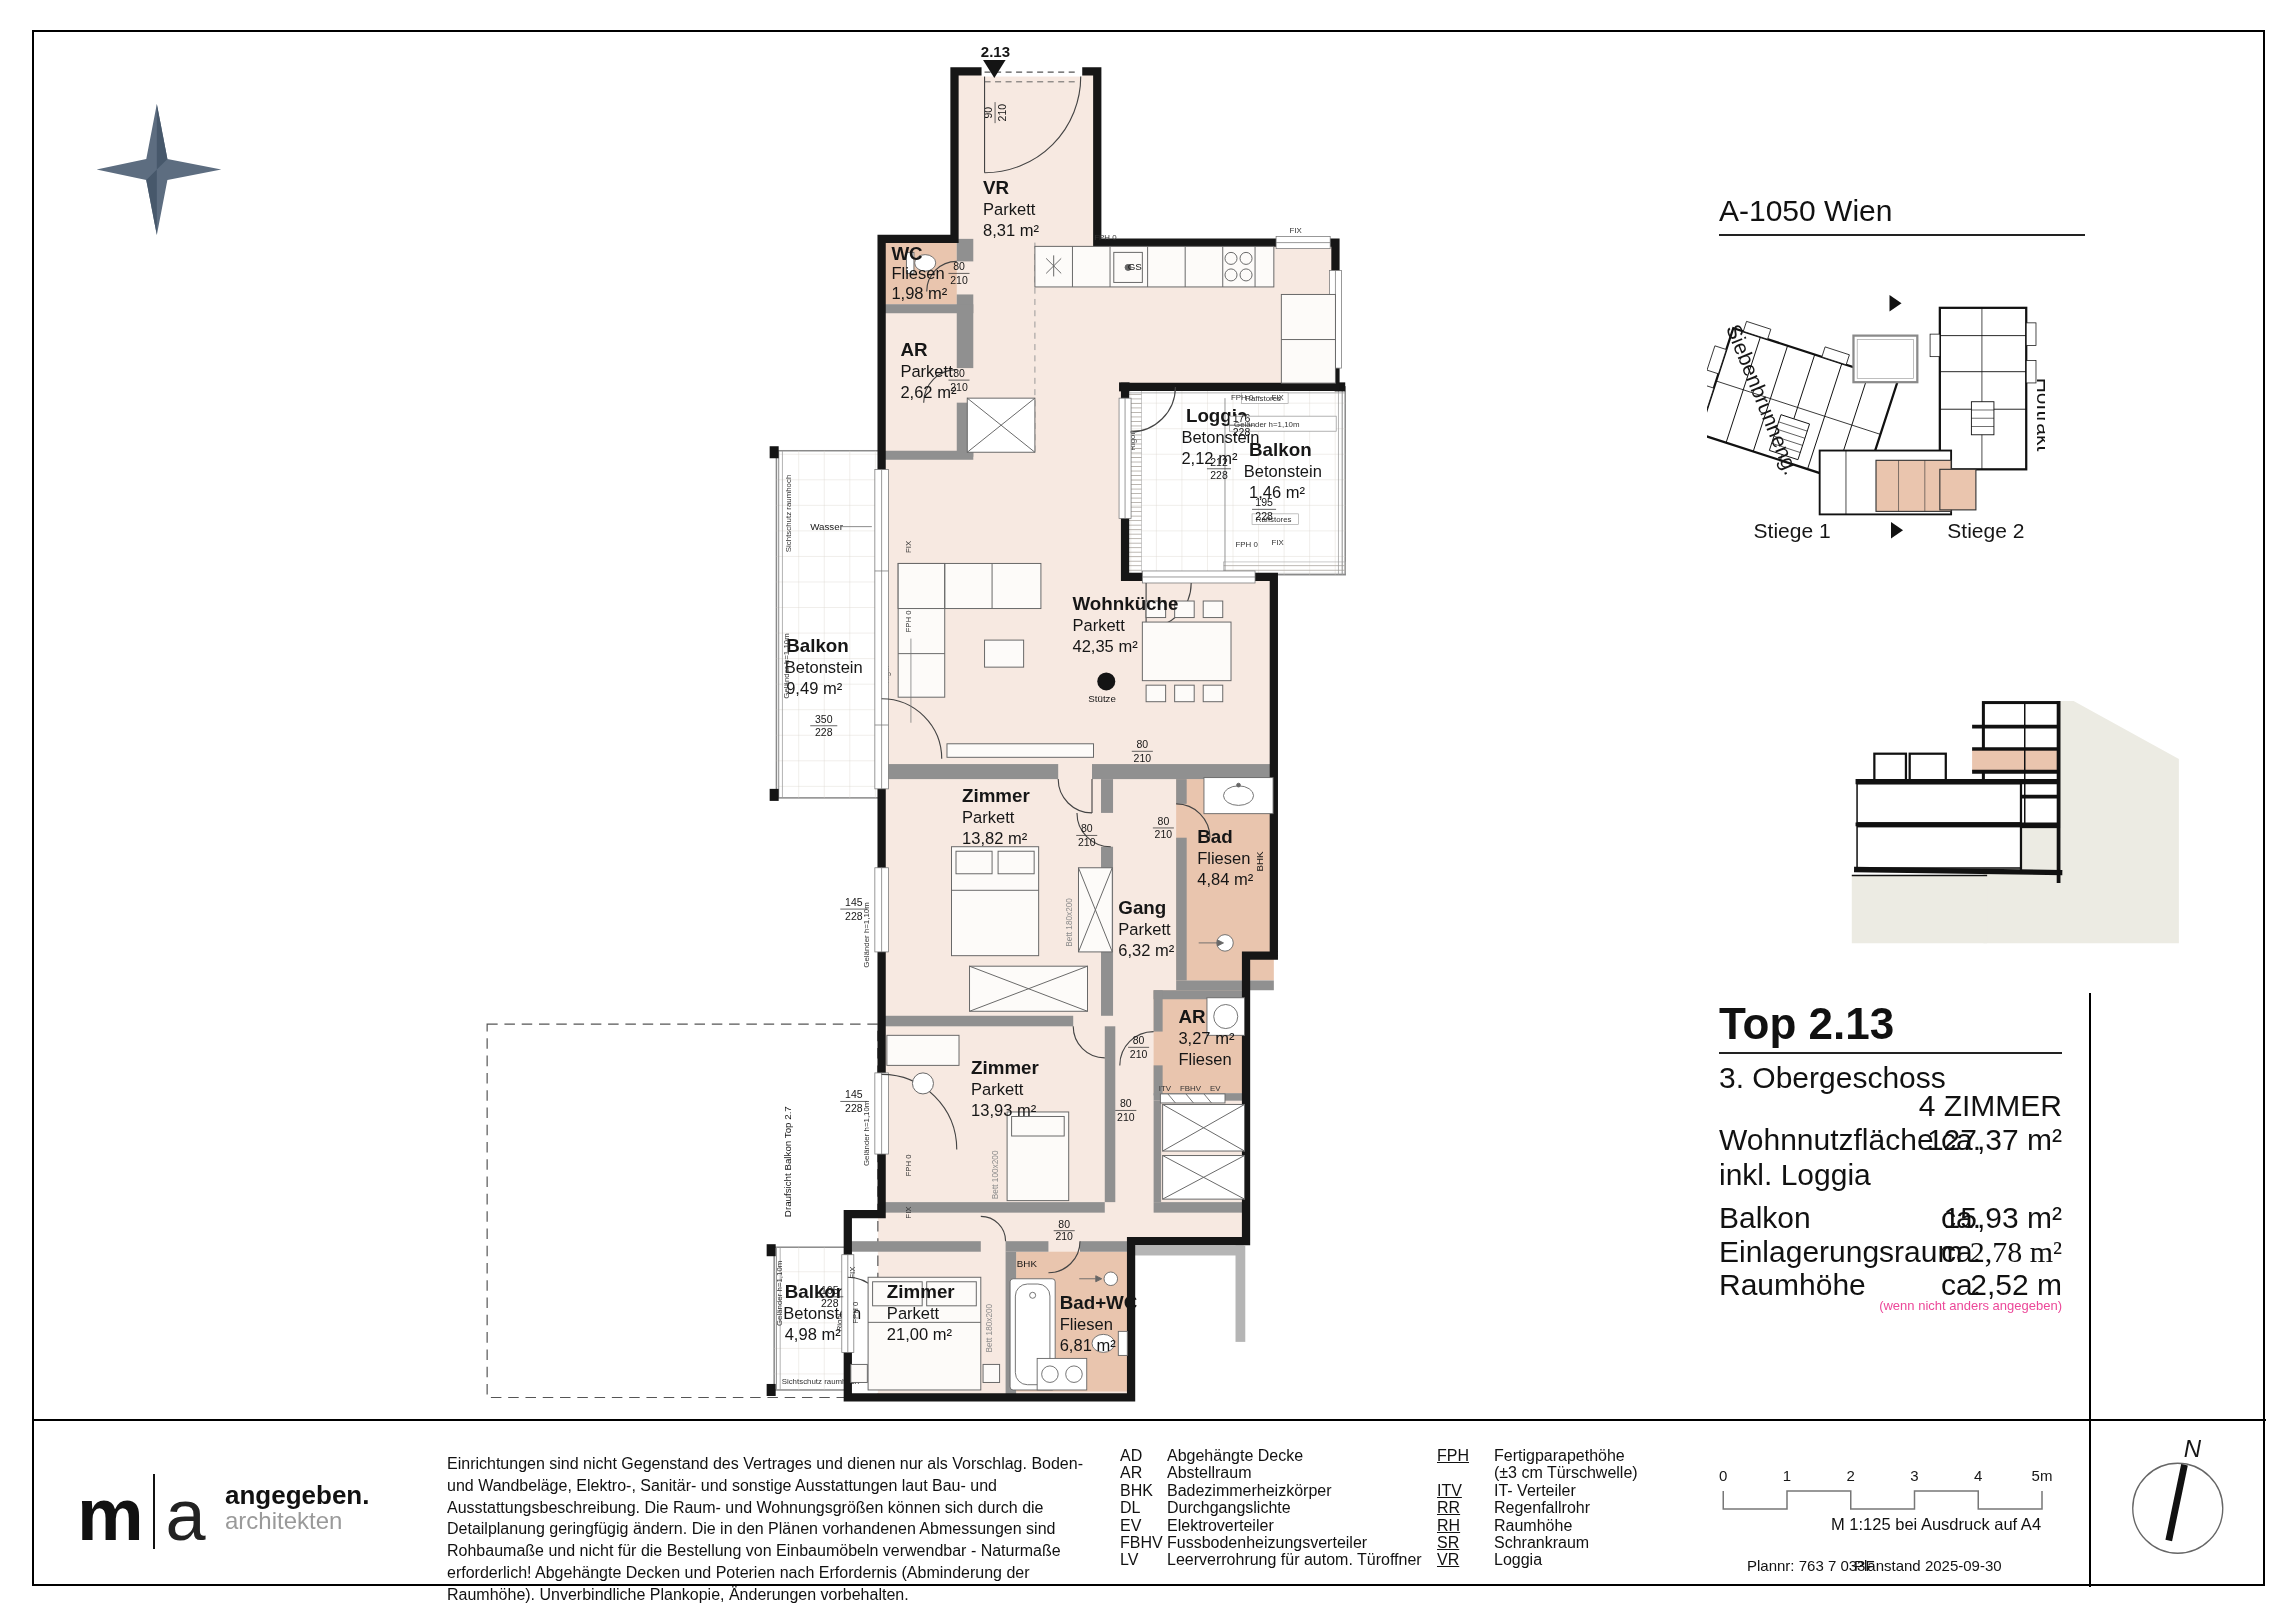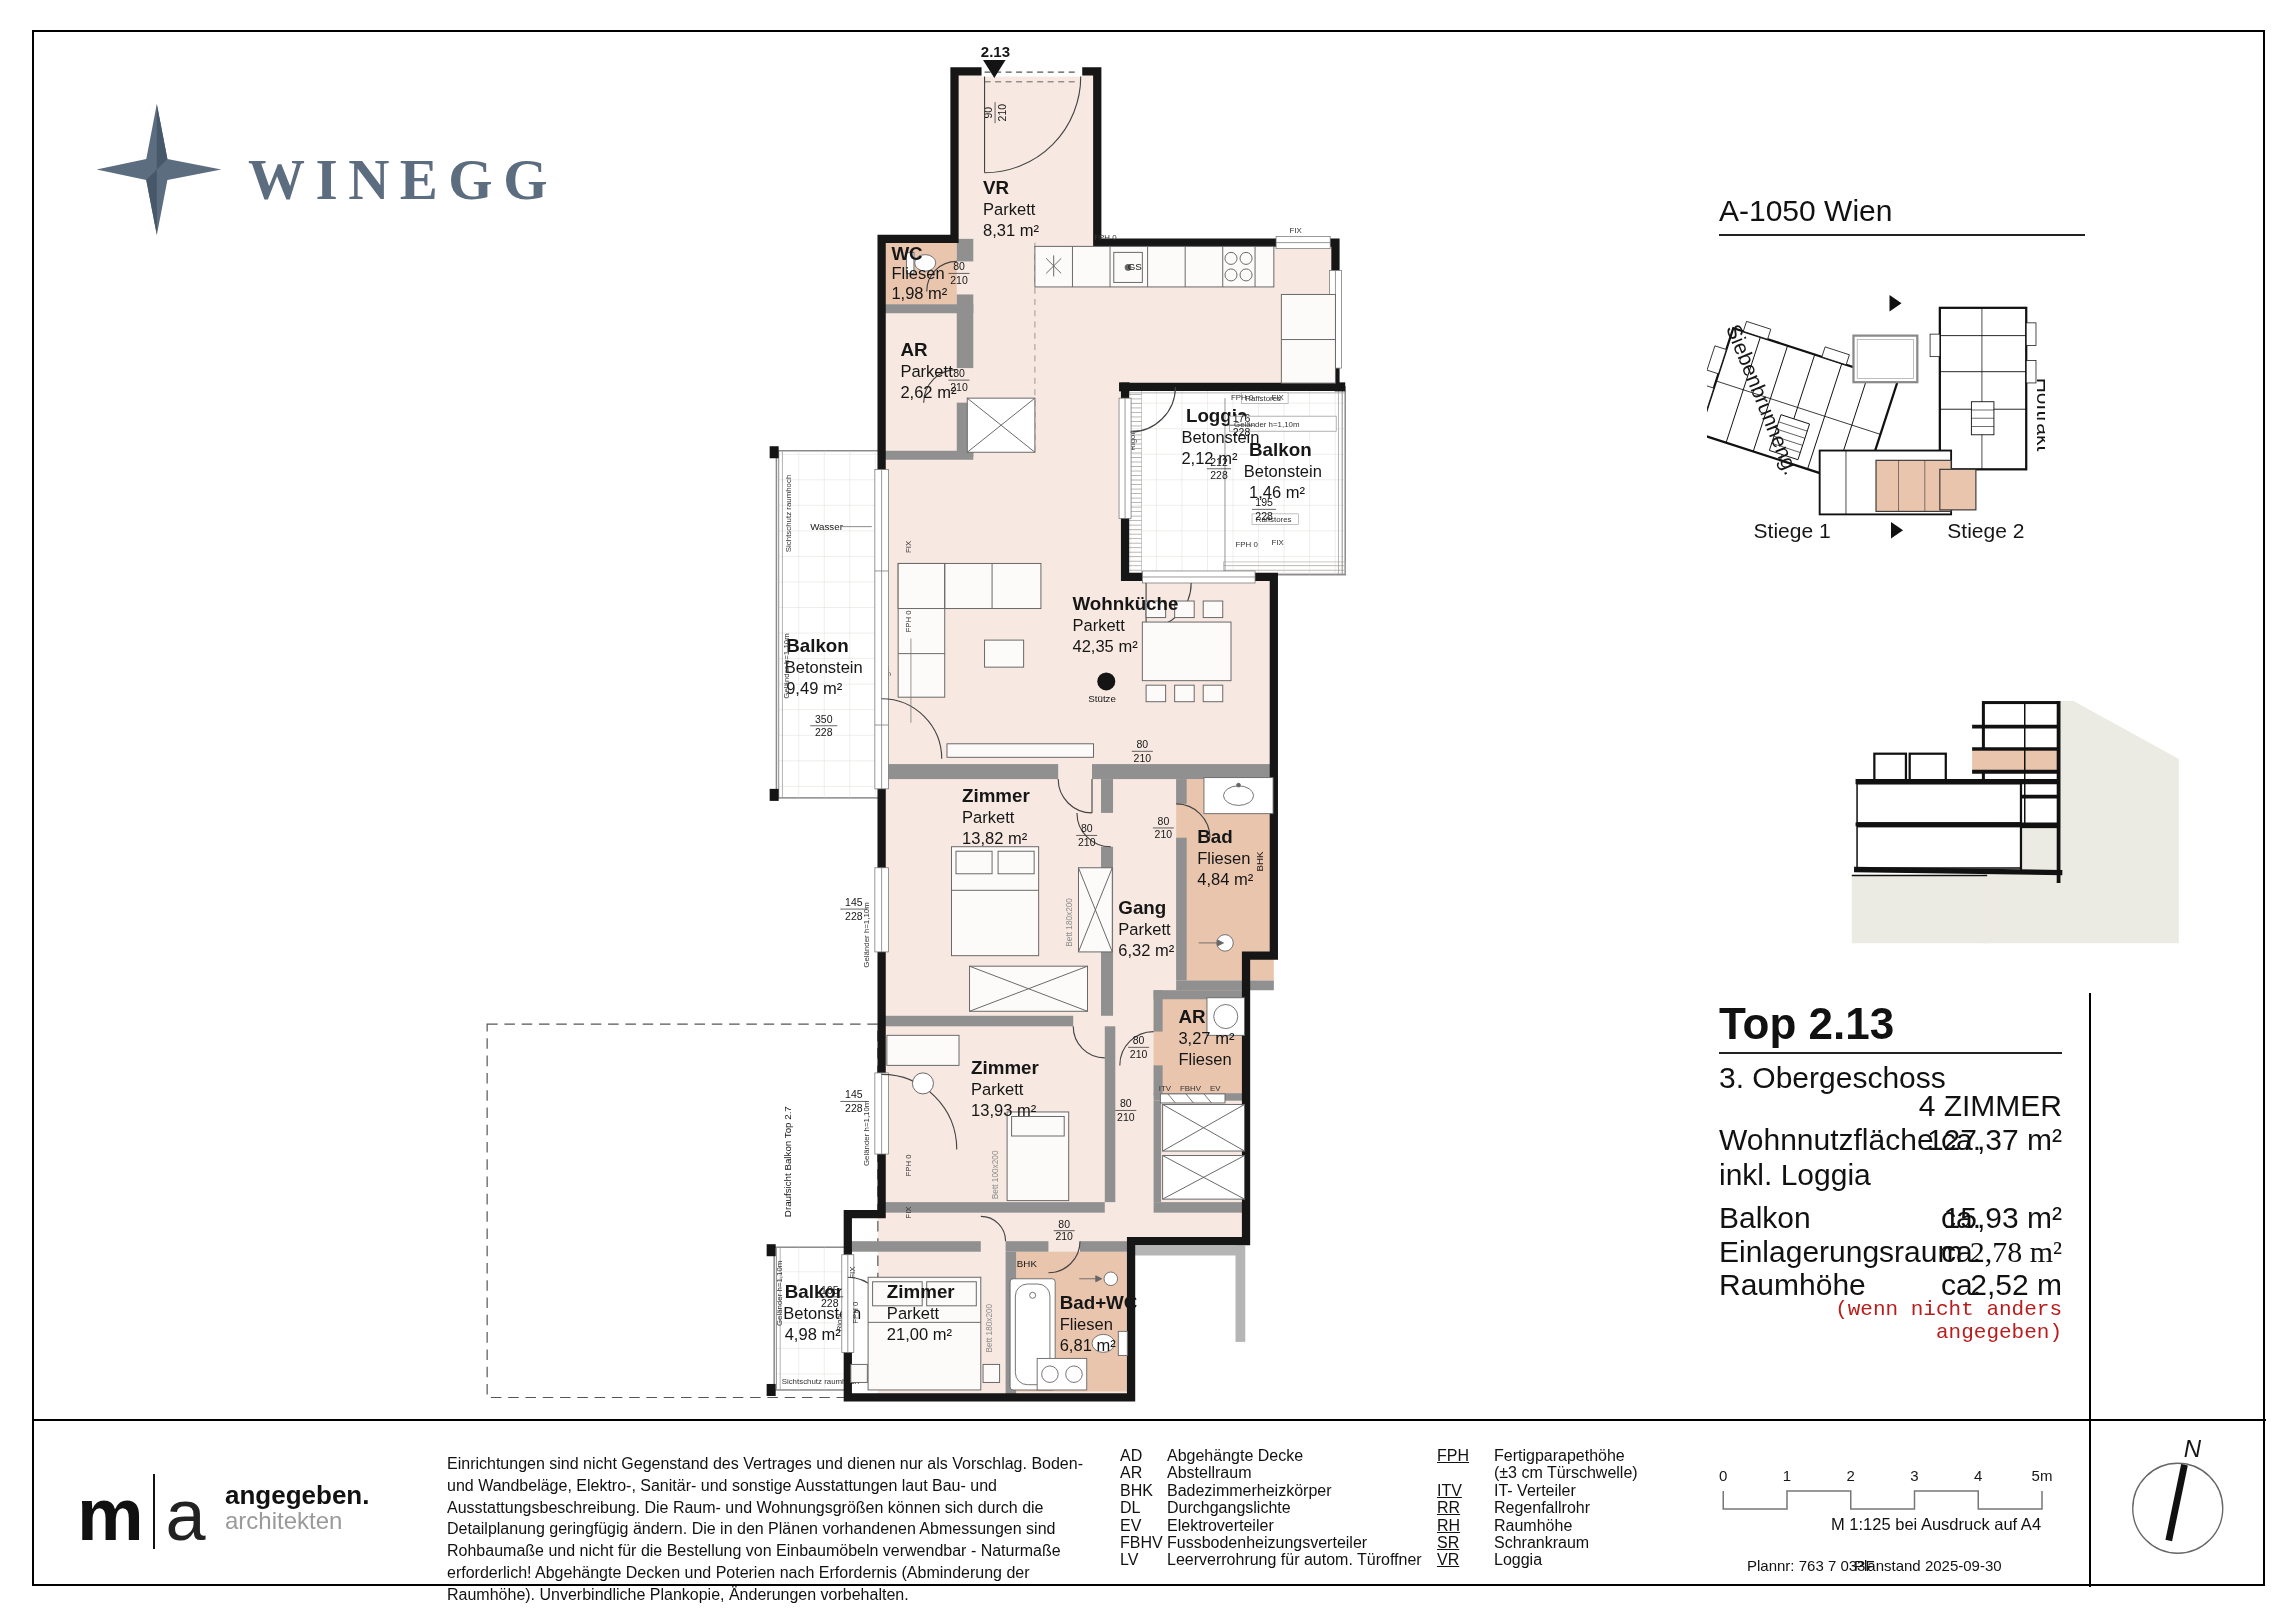--- a/index.html
+++ b/index.html
@@ -11,21 +11,21 @@
   .hdiv{position:absolute;left:32px;top:1419px;width:2234px;height:1.5px;background:#000;}
   .vdiv{position:absolute;left:2089px;top:993px;width:1.5px;height:2092px;max-height:594px;background:#000;}
   
   .brandword{font-family:"Liberation Serif",serif;font-size:57px;font-weight:600;letter-spacing:10.5px;color:#5d6d80;}
   .h-street{font-size:39px;font-weight:700;}
   .h-city{font-size:30px;}
   .h-rule{border-top:2.3px solid #222;}
   
   .u-title{font-size:44px;font-weight:700;}
   .u-row{font-size:30px;}
-  .u-note{font-size:21px;color:#b91c1c;font-family:Liberation Mono, monospace;}
+  .u-note{font-size:13px;color:#ec4899;}
   .r{text-align:right;}
   
   .disc{font-size:16px;line-height:1.36;}
   .leg-row{display:flex;height:17.4px;font-size:16px;line-height:17.3px;}
   .leg-abbr{flex:0 0 47px;}
   .leg-abbr2{flex:0 0 57px;text-decoration:underline;}
   .ma-m{font-size:75px;font-weight:700;line-height:0.78;letter-spacing:-1.5px;}
   .ma-a{font-size:72px;font-weight:400;color:#222;line-height:0.8;}
   .ma-bar{display:inline-block;width:2.3px;height:75px;background:#111;margin:0 10.5px;vertical-align:-9px;}
   .ma-name{font-size:26px;font-weight:700;line-height:1.0;}
@@ -52,21 +52,20 @@
   <div class="hdiv"></div>
   <div class="vdiv"></div>
 
   <div class="abs" style="left:96px;top:104px;">
     <svg width="128" height="131" viewBox="0 0 120 124">
       <polygon points="57,0 67,52 118,62 67,72 57,124 47,72 0,62 47,52" fill="#5d6d80"></polygon>
       <polygon points="57,0 67,52 57,62" fill="#47586b"></polygon>
       <polygon points="57,124 47,72 57,62" fill="#47586b"></polygon>
     </svg>
   </div>
-  <div class="abs brandword" style="left:248px;top:147px;">WINEGG</div>
 
   <div class="abs h-city" style="left:1719px;top:194px;">A-1050 Wien</div>
   <div class="abs h-rule" style="left:1719px;top:234px;width:366px;"></div>
 
   <svg class="abs" style="left:1707px;top:289px;" width="338" height="263" viewBox="0 0 450 350">
     <g transform="translate(35,52) rotate(18)">
       <rect x="0" y="0" width="230" height="148" fill="#fff" stroke="#111" stroke-width="3"></rect>
       <line x1="38" y1="0" x2="38" y2="148" stroke="#111" stroke-width="1.2"></line>
       <line x1="76" y1="0" x2="76" y2="148" stroke="#111" stroke-width="1.2"></line>
       <line x1="114" y1="0" x2="114" y2="148" stroke="#111" stroke-width="1.2"></line>

